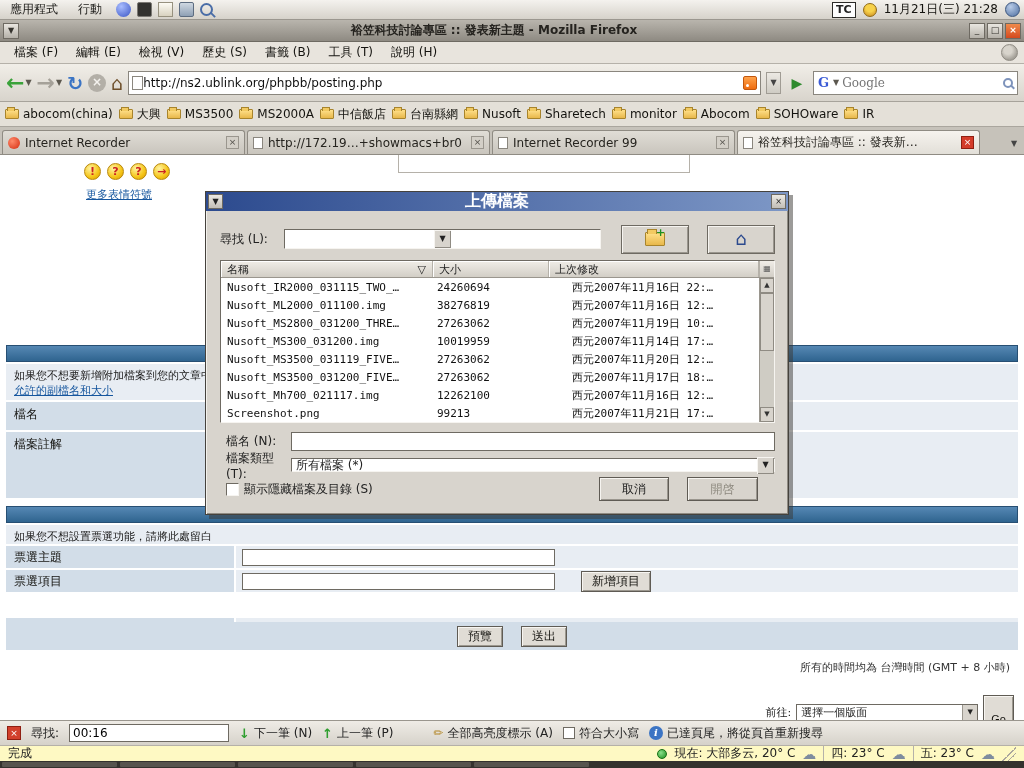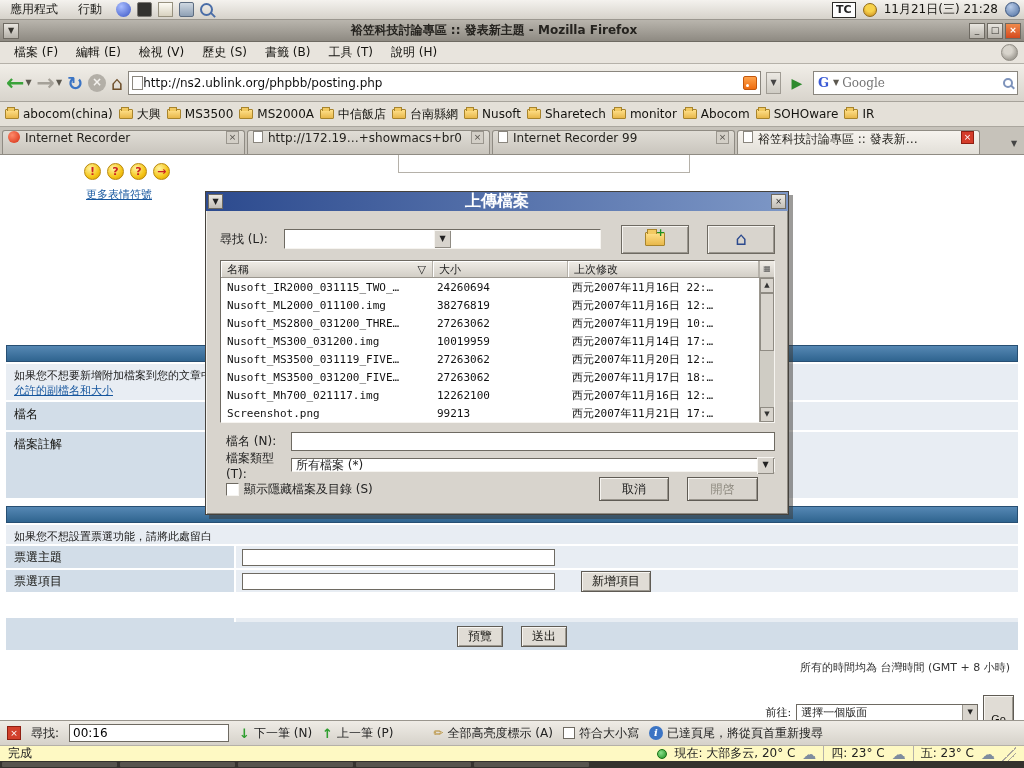--- a/index.html
+++ b/index.html
@@ -55,21 +55,21 @@
   .search-input { flex:1; border:none; outline:none; font-size:12px; font-family:"DejaVu Serif","Liberation Serif",serif; color:#777; background:transparent; width:40px; }
   .smag { width:10px; height:10px; border:2px solid #7e93bb; border-radius:50%; position:relative; flex:none; }
   .smag::after { content:""; position:absolute; width:5px; height:2px; background:#7e93bb; transform:rotate(45deg); right:-4px; bottom:-2px; }
 
   .bookmarksbar { height:25px; display:flex; align-items:center; background:#e4e0d8; border-bottom:1px solid #aaa69e; padding:0 5px; gap:6px; overflow:hidden; }
   .bm { display:flex; align-items:center; gap:4px; white-space:nowrap; font-size:12px; color:#14130f; }
   .folder-ic { width:14px; height:10px; background:linear-gradient(#ffe08a,#e8b84b); border:1px solid #a8842c; border-radius:1px; position:relative; flex:none; }
   .folder-ic::before { content:""; position:absolute; top:-3px; left:1px; width:6px; height:3px; background:#f2ca62; border:1px solid #a8842c; border-bottom:none; }
 
   .tabbar { height:28px; background:#c6c2ba; display:flex; align-items:flex-end; padding:2px 2px 0; gap:2px; border-bottom:1px solid #8f8b83; }
-  .tab { width:243px; height:24px; background:linear-gradient(#e0ddd6,#c9c5bd); border:1px solid #8f8b83; border-bottom:none; border-radius:3px 3px 0 0; display:flex; padding:0 5px; gap:5px; font-size:12px; color:#26241f; }
+  .tab { width:243px; height:24px; background:linear-gradient(#e0ddd6,#c9c5bd); border:1px solid #8f8b83; border-bottom:none; border-radius:3px 3px 0 0; display:flex; align-items:center; padding:0 5px; gap:5px; font-size:12px; color:#26241f; }
   .tab.active { background:linear-gradient(#f6f3ee,#e2dfd8); }
   .tab .tlabel { flex:1; white-space:nowrap; overflow:hidden; }
   .tab-close { width:13px; height:13px; flex:none; background:#d3cfc7; border:1px solid #9a968e; color:#55524c; font-size:9px; line-height:11px; text-align:center; }
   .tab-close.red { background:#d43c2a; border-color:#8f1f12; color:#fff; }
   .fav-red { width:12px; height:12px; border-radius:50%; background:radial-gradient(circle at 35% 35%, #ff8a6a, #d42b10); flex:none; }
   .fav-page { width:10px; height:12px; background:#fff; border:1px solid #8a867e; box-shadow:inset 0 2px 0 #fff; flex:none; }
   .tab-dd { margin-left:auto; width:16px; height:20px; font-size:8px; line-height:20px; text-align:center; color:#444; }
 
   
   .content { flex:1; position:relative; background:#fff; overflow:hidden; }
@@ -105,21 +105,21 @@
   .combo .ctext { flex:1; padding:0 4px; font-size:12px; white-space:nowrap; overflow:hidden; }
   .combo .carrow { width:17px; height:18px; background:#d8d4cd; box-shadow:inset 1px 1px 0 #f6f4f0, inset -1px -1px 0 #8f8b83; font-size:8px; line-height:17px; text-align:center; flex:none; }
   .icon-btn { width:68px; height:29px; background:#d8d4cd; border:1px solid #6e6a62; box-shadow:inset 1px 1px 0 #f6f4f0, inset -1px -1px 0 #9a968e; display:flex; align-items:center; justify-content:center; }
   .big-folder { width:20px; height:14px; background:linear-gradient(#ffe08a,#e8b84b); border:1px solid #a8842c; border-radius:1px; position:relative; }
   .big-folder::before { content:""; position:absolute; top:-4px; left:1px; width:8px; height:4px; background:#f2ca62; border:1px solid #a8842c; border-bottom:none; }
   .big-folder::after { content:"+"; position:absolute; right:-1px; top:-7px; color:#1f8f1f; font-weight:bold; font-size:11px; }
   .home-glyph { font-size:18px; color:#2c4a8e; line-height:18px; }
   .file-list { position:absolute; top:68px; left:14px; width:555px; height:163px; background:#fff; border:1px solid; border-color:#6e6a62 #f6f4f0 #f6f4f0 #6e6a62; display:flex; flex-direction:column; }
   .fl-header { display:flex; height:17px; background:linear-gradient(#f0ede7,#d2cec6); border-bottom:1px solid #9a968e; font-size:11px; color:#222; flex:none; }
   .fl-header .hc { padding:1px 6px; border-right:1px solid #b5b1a9; box-shadow:inset 1px 1px 0 #fff; display:flex; align-items:center; justify-content:space-between; }
-  .hc.h-name { width:212px; } .hc.h-size { width:135px; } .hc.h-mod { flex:1; } 
+  .hc.h-name { width:212px; } .hc.h-size { width:116px; } .hc.h-mod { flex:1; } 
   .fl-corner { width:15px; background:linear-gradient(#f0ede7,#d2cec6); border-left:1px solid #b5b1a9; font-size:8px; text-align:center; line-height:15px; color:#555; }
   .fl-main { flex:1; display:flex; }
   .fl-rows { flex:1; font-family:"DejaVu Sans Mono","Liberation Mono",monospace; font-size:11px; color:#111; }
   .fl-row { display:flex; height:18px; align-items:center; }
   .c-name { width:212px; padding-left:6px; white-space:nowrap; overflow:hidden; flex:none; }
   .c-size { width:135px; padding-left:4px; flex:none; }
   .c-mod { flex:1; padding-left:4px; white-space:nowrap; overflow:hidden; }
   .fl-scroll { width:15px; background:#cfccc4; border-left:1px solid #9a968e; display:flex; flex-direction:column; flex:none; }
   .scr-btn { height:15px; background:#d8d4cd; border:1px solid #8f8b83; font-size:7px; line-height:13px; text-align:center; color:#333; }
   .scr-thumb { height:58px; background:#d8d4cd; border:1px solid #8f8b83; }

